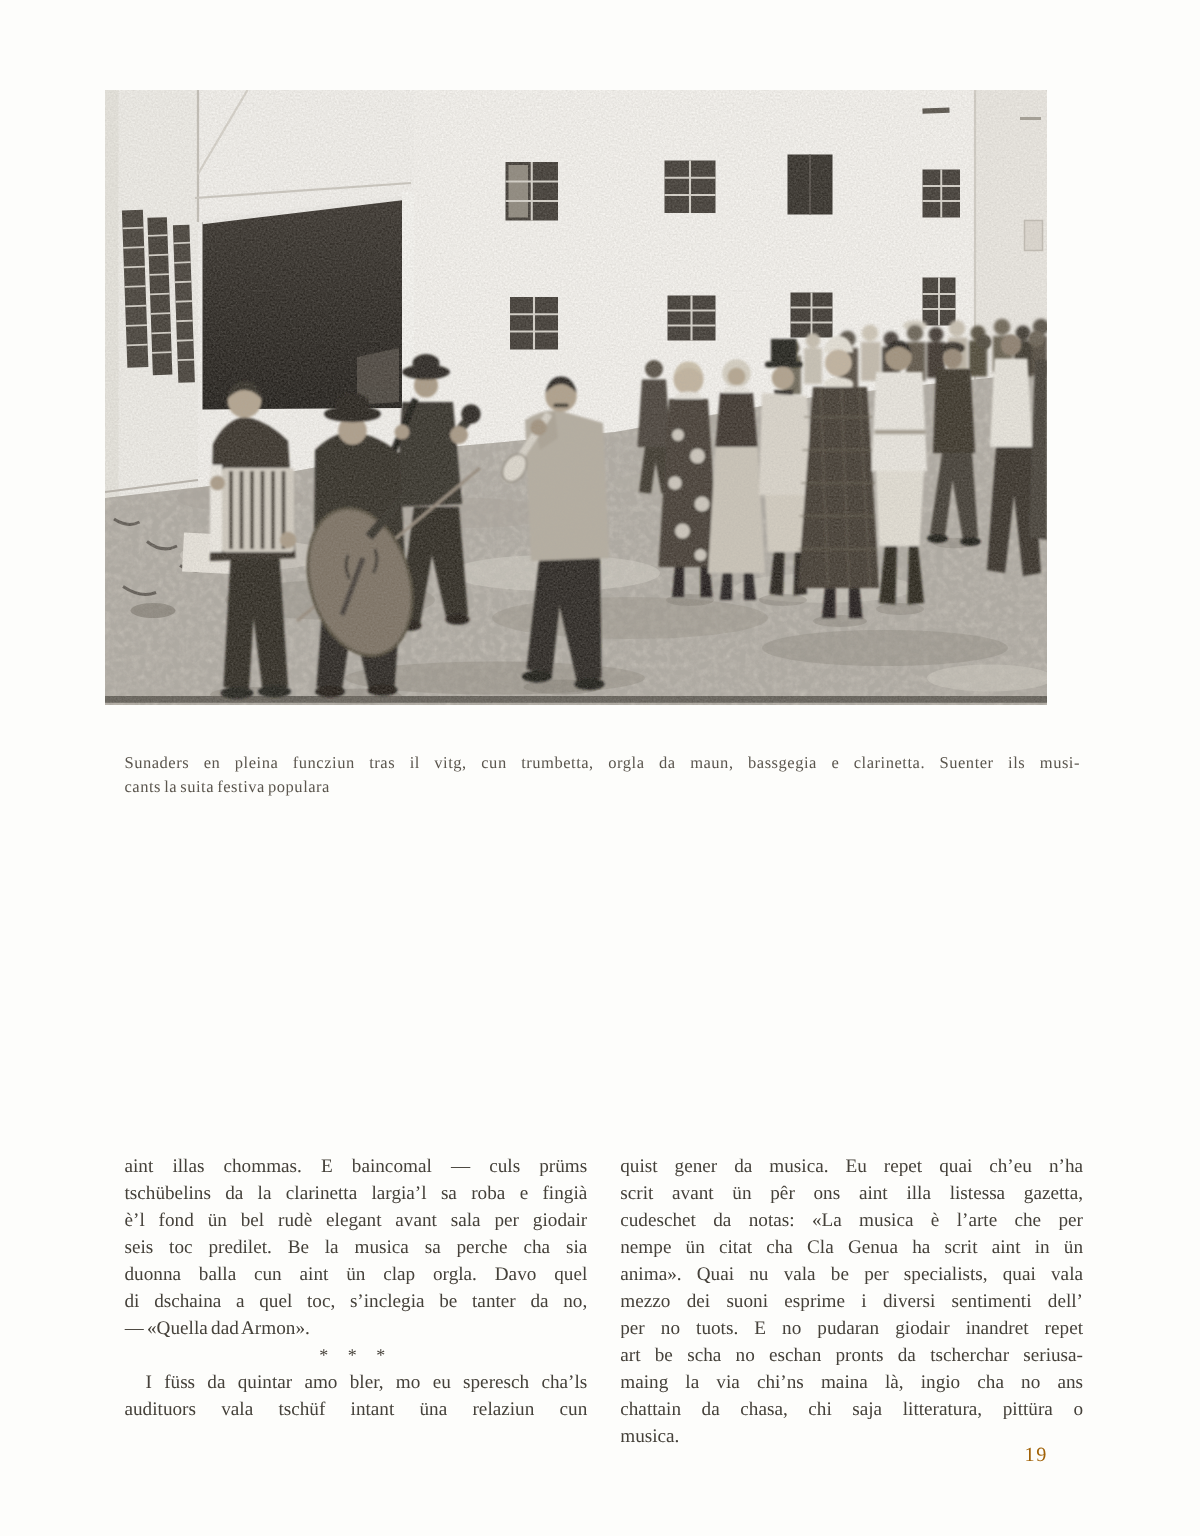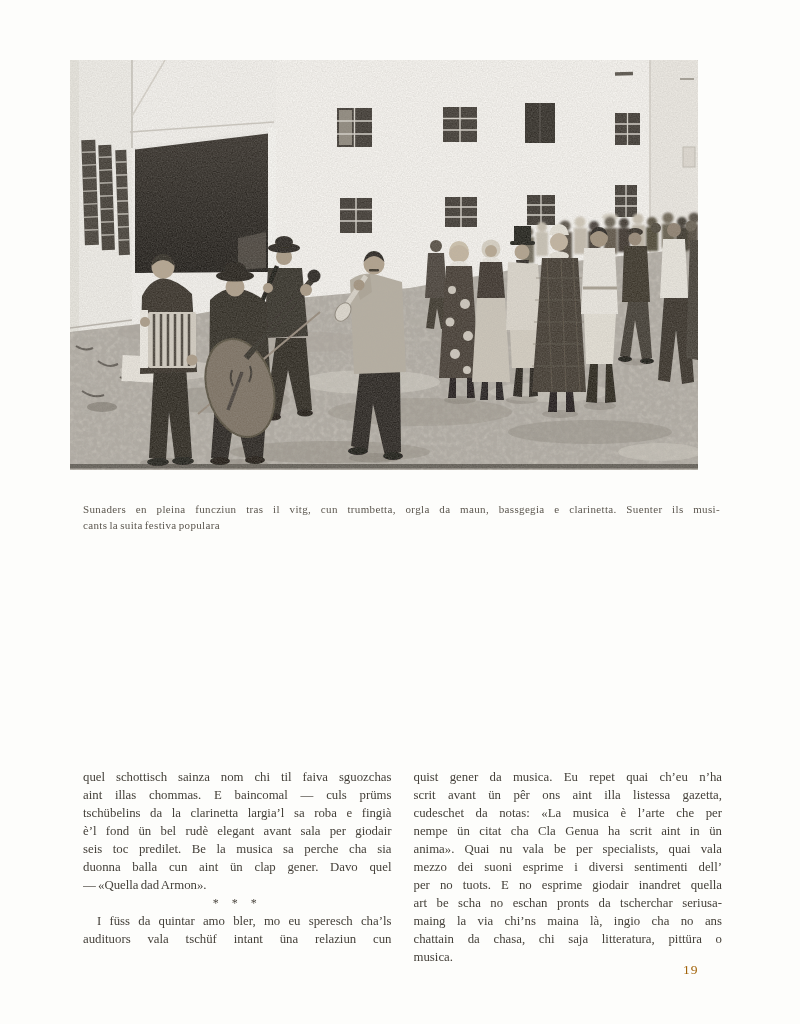--- a/index.html
+++ b/index.html
@@ -335,43 +335,43 @@
   </div>
 
   <div class="caption">
       <div class="tline">Sunaders en pleina funcziun tras il vitg, cun trumbetta, orgla da maun, bassgegia e clarinetta. Suenter ils musi-</div>
       <div class="tline no-just">cants la suita festiva populara</div>
     </div>
 
   <div class="columns">
     <div class="col">
       <div>
-          <div class="tline">quel schottisch sainza nom chi til faiva sguozchas</div>
           <div class="tline">aint illas chommas. E baincomal — culs prüms</div>
           <div class="tline">tschübelins da la clarinetta largia’l sa roba e fingià</div>
           <div class="tline">è’l fond ün bel rudè elegant avant sala per giodair</div>
           <div class="tline">seis toc predilet. Be la musica sa perche cha sia</div>
-          <div class="tline">duonna balla cun aint ün clap gener. Davo quel</div>
+          <div class="tline">duonna balla cun aint ün clap orgla. Davo quel</div>
+          <div class="tline">di dschaina a quel toc, s’inclegia be tanter da no,</div>
           <div class="tline no-just">— «Quella dad Armon».</div>
         </div>
       <div class="separator">* * *</div>
       <div>
           <div class="tline indent">I füss da quintar amo bler, mo eu speresch cha’ls</div>
           <div class="tline">audituors vala tschüf intant üna relaziun cun</div>
         </div>
     </div>
     <div class="col">
       <div>
           <div class="tline">quist gener da musica. Eu repet quai ch’eu n’ha</div>
           <div class="tline">scrit avant ün pêr ons aint illa listessa gazetta,</div>
           <div class="tline">cudeschet da notas: «La musica è l’arte che per</div>
           <div class="tline">nempe ün citat cha Cla Genua ha scrit aint in ün</div>
           <div class="tline">anima». Quai nu vala be per specialists, quai vala</div>
           <div class="tline">mezzo dei suoni esprime i diversi sentimenti dell’</div>
-          <div class="tline">per no tuots. E no esprime giodair inandret quella</div>
+          <div class="tline">per no tuots. E no pudaran giodair inandret repet</div>
           <div class="tline">art be scha no eschan pronts da tscherchar seriusa-</div>
           <div class="tline">maing la via chi’ns maina là, ingio cha no ans</div>
           <div class="tline">chattain da chasa, chi saja litteratura, pittüra o</div>
           <div class="tline no-just">musica.</div>
         </div>
     </div>
   </div>
 
   <div class="pageno">19</div>
 </div>

